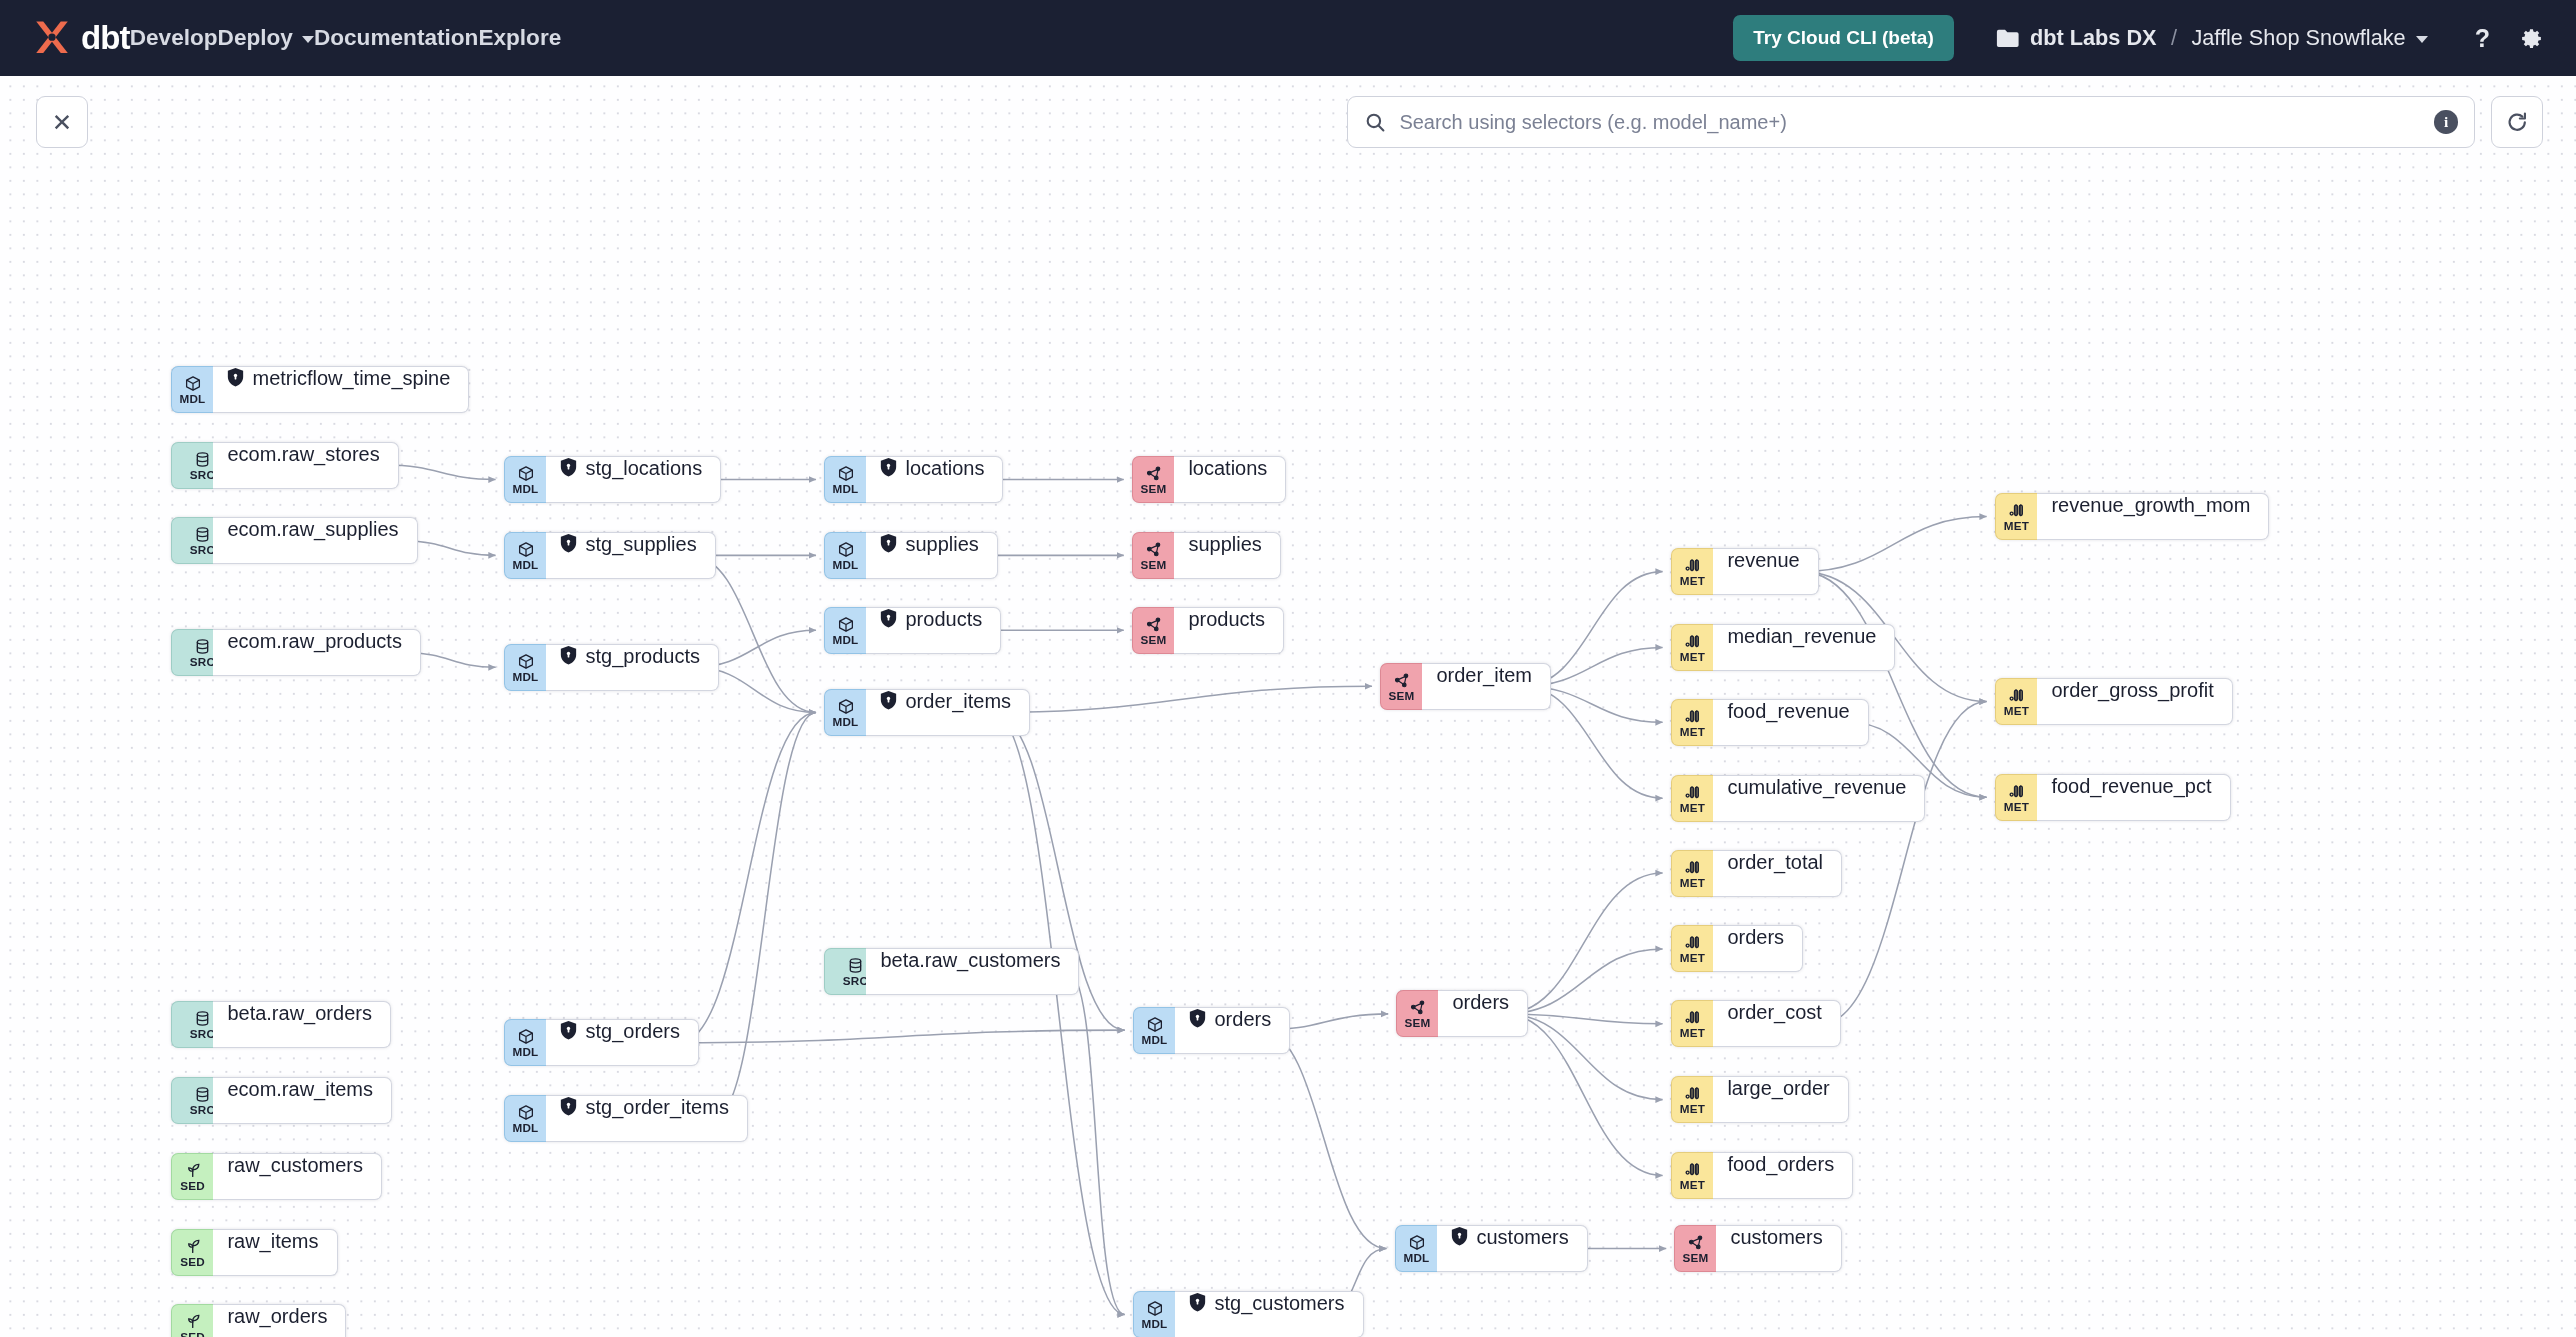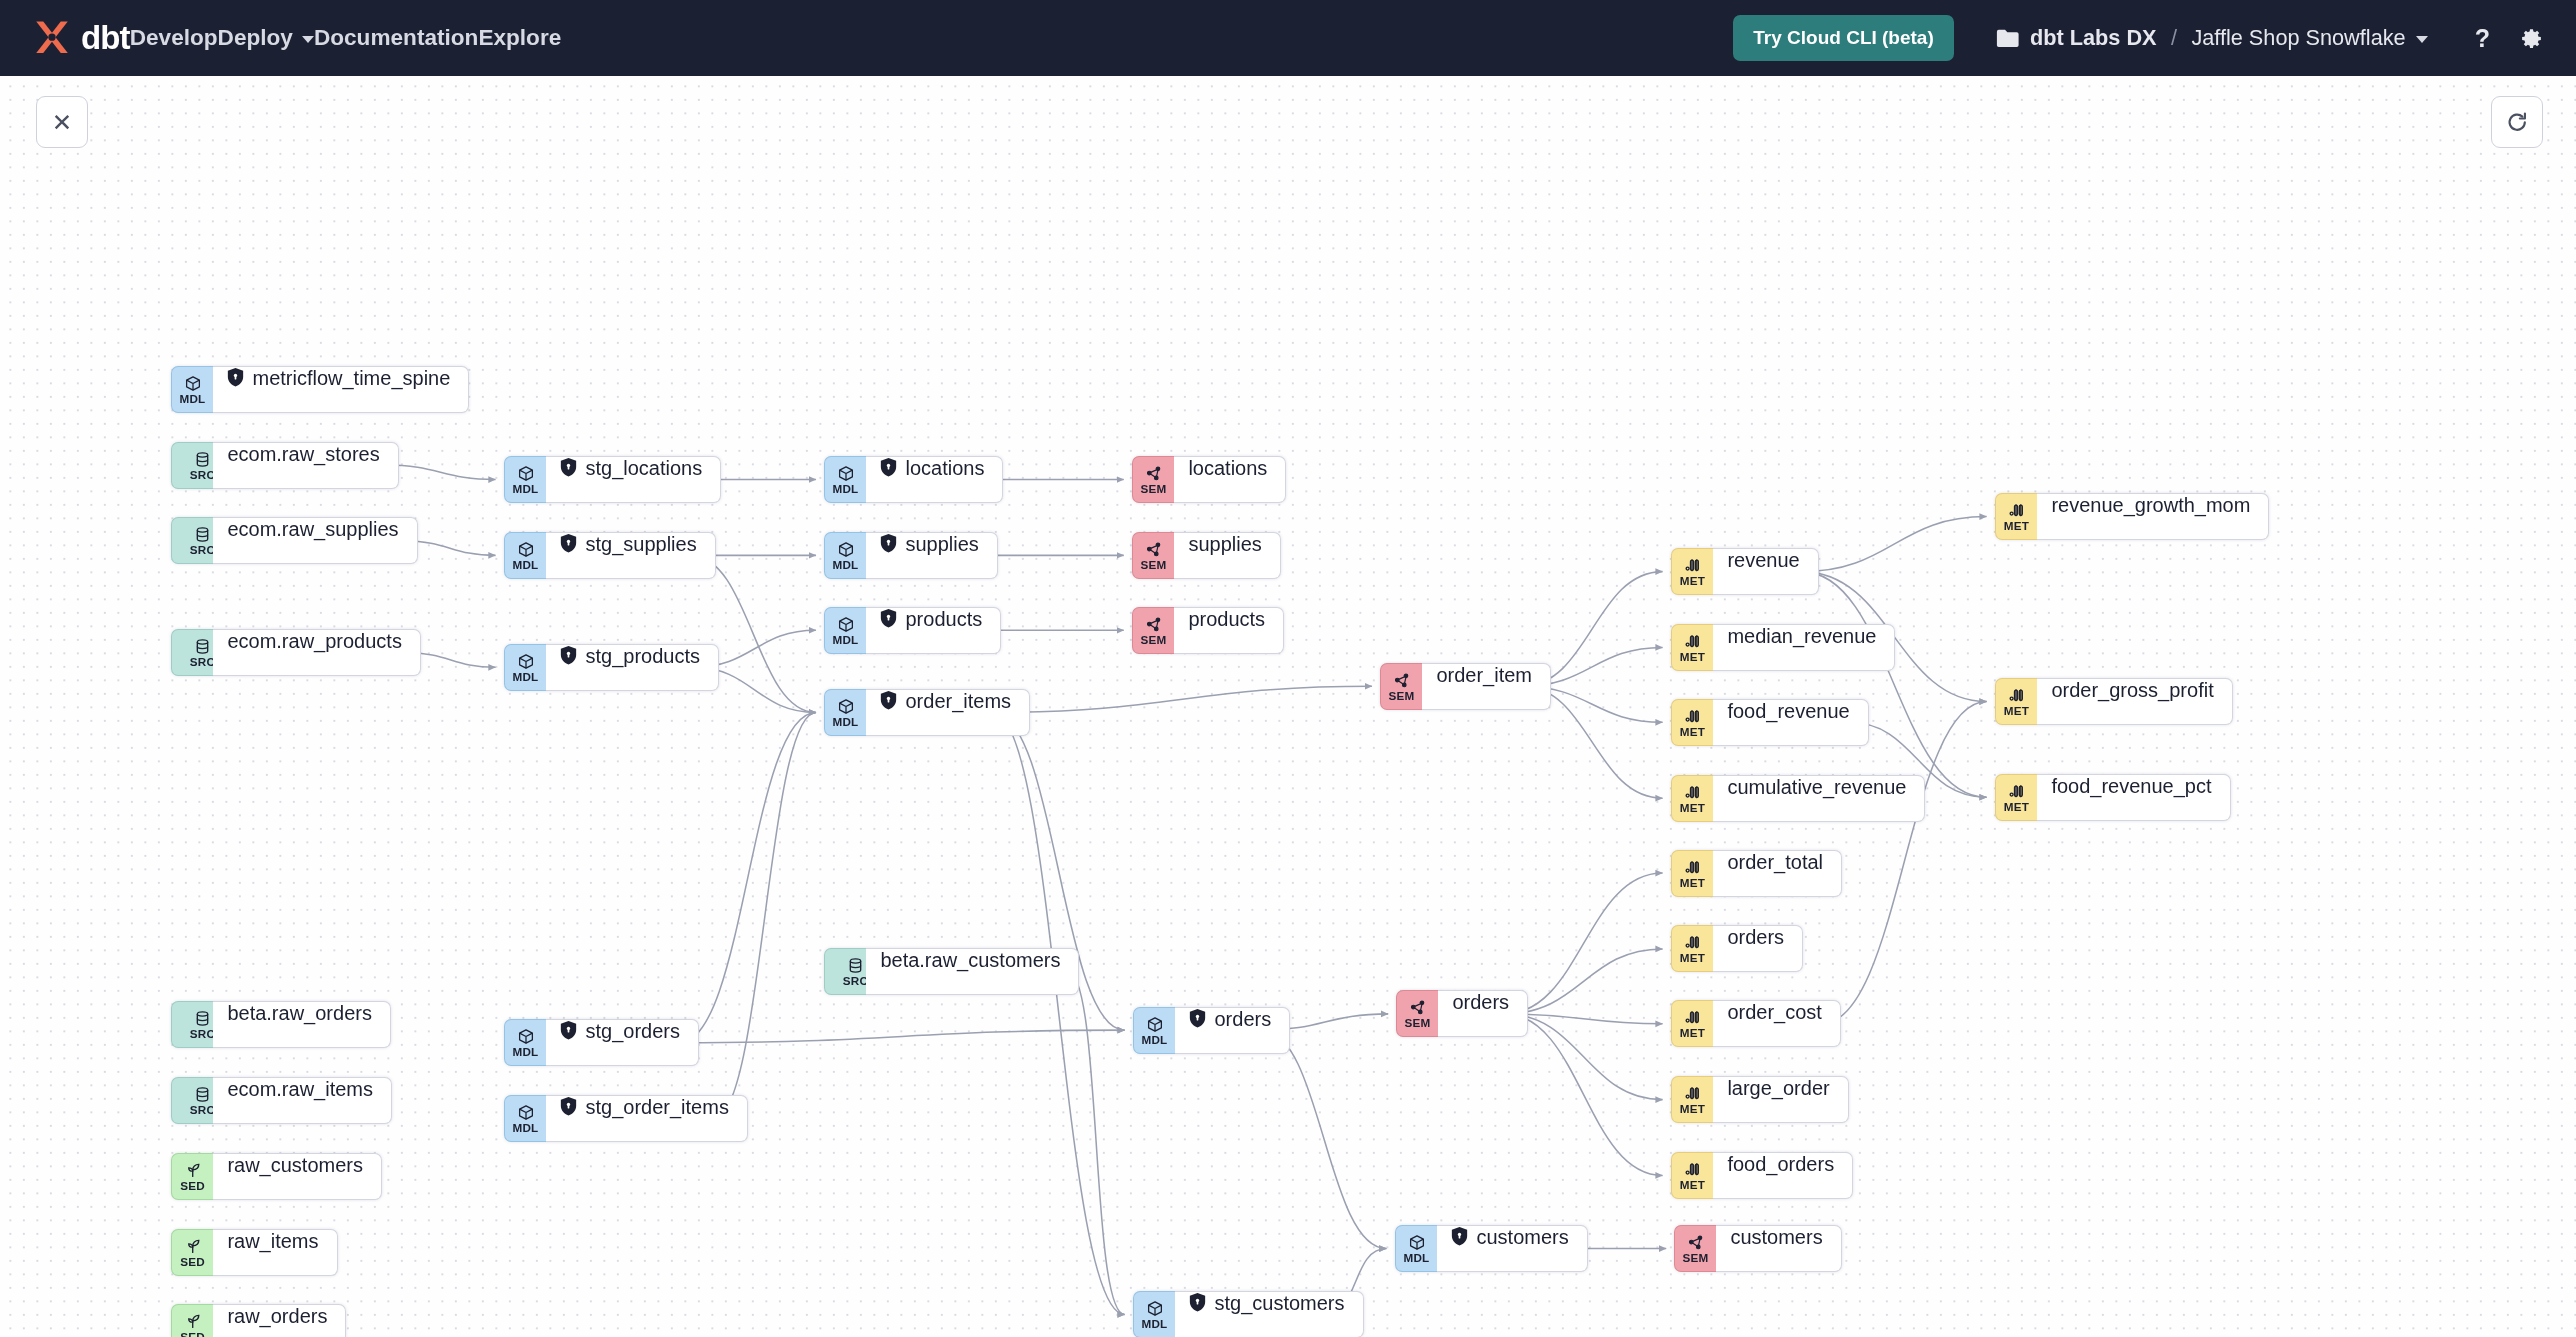--- a/index.html
+++ b/index.html
@@ -173,20 +173,28 @@
       </svg>
     </div>
   </div>
 </div>
 
 <div id="canvas">
 
   <div id="toolbar">
     <div class="tb-btn" id="close-btn">✕</div>
 
+    <div id="search-wrap">
+      <svg width="22.6" height="22.6" viewBox="0 0 24 24" fill="none" stroke="#4a5060" stroke-width="2.2">
+        <circle cx="10.5" cy="10.5" r="6.6"></circle>
+          <line x1="15.4" y1="15.4" x2="20.6" y2="20.6" stroke-linecap="round"></line>
+      </svg>
+      <input id="search-input" type="text" placeholder="Search using selectors (e.g. model_name+)" style="">
+      <div id="info-icon">i</div>
+    </div>
 
     <div class="tb-btn" id="refresh-btn">
       <svg width="24.4" height="24.4" viewBox="0 0 24 24" fill="none" stroke="#4a5060" stroke-width="2.1">
         <path d="M19.5 12a7.5 7.5 0 1 1-2.4-5.5" stroke-linecap="round"></path>
         <polyline points="19.6,3.4 19.6,8.4 14.6,8.4" stroke-linecap="round" stroke-linejoin="round"></polyline>
       </svg>
     </div>
   </div>
 
   <div id="graph">

